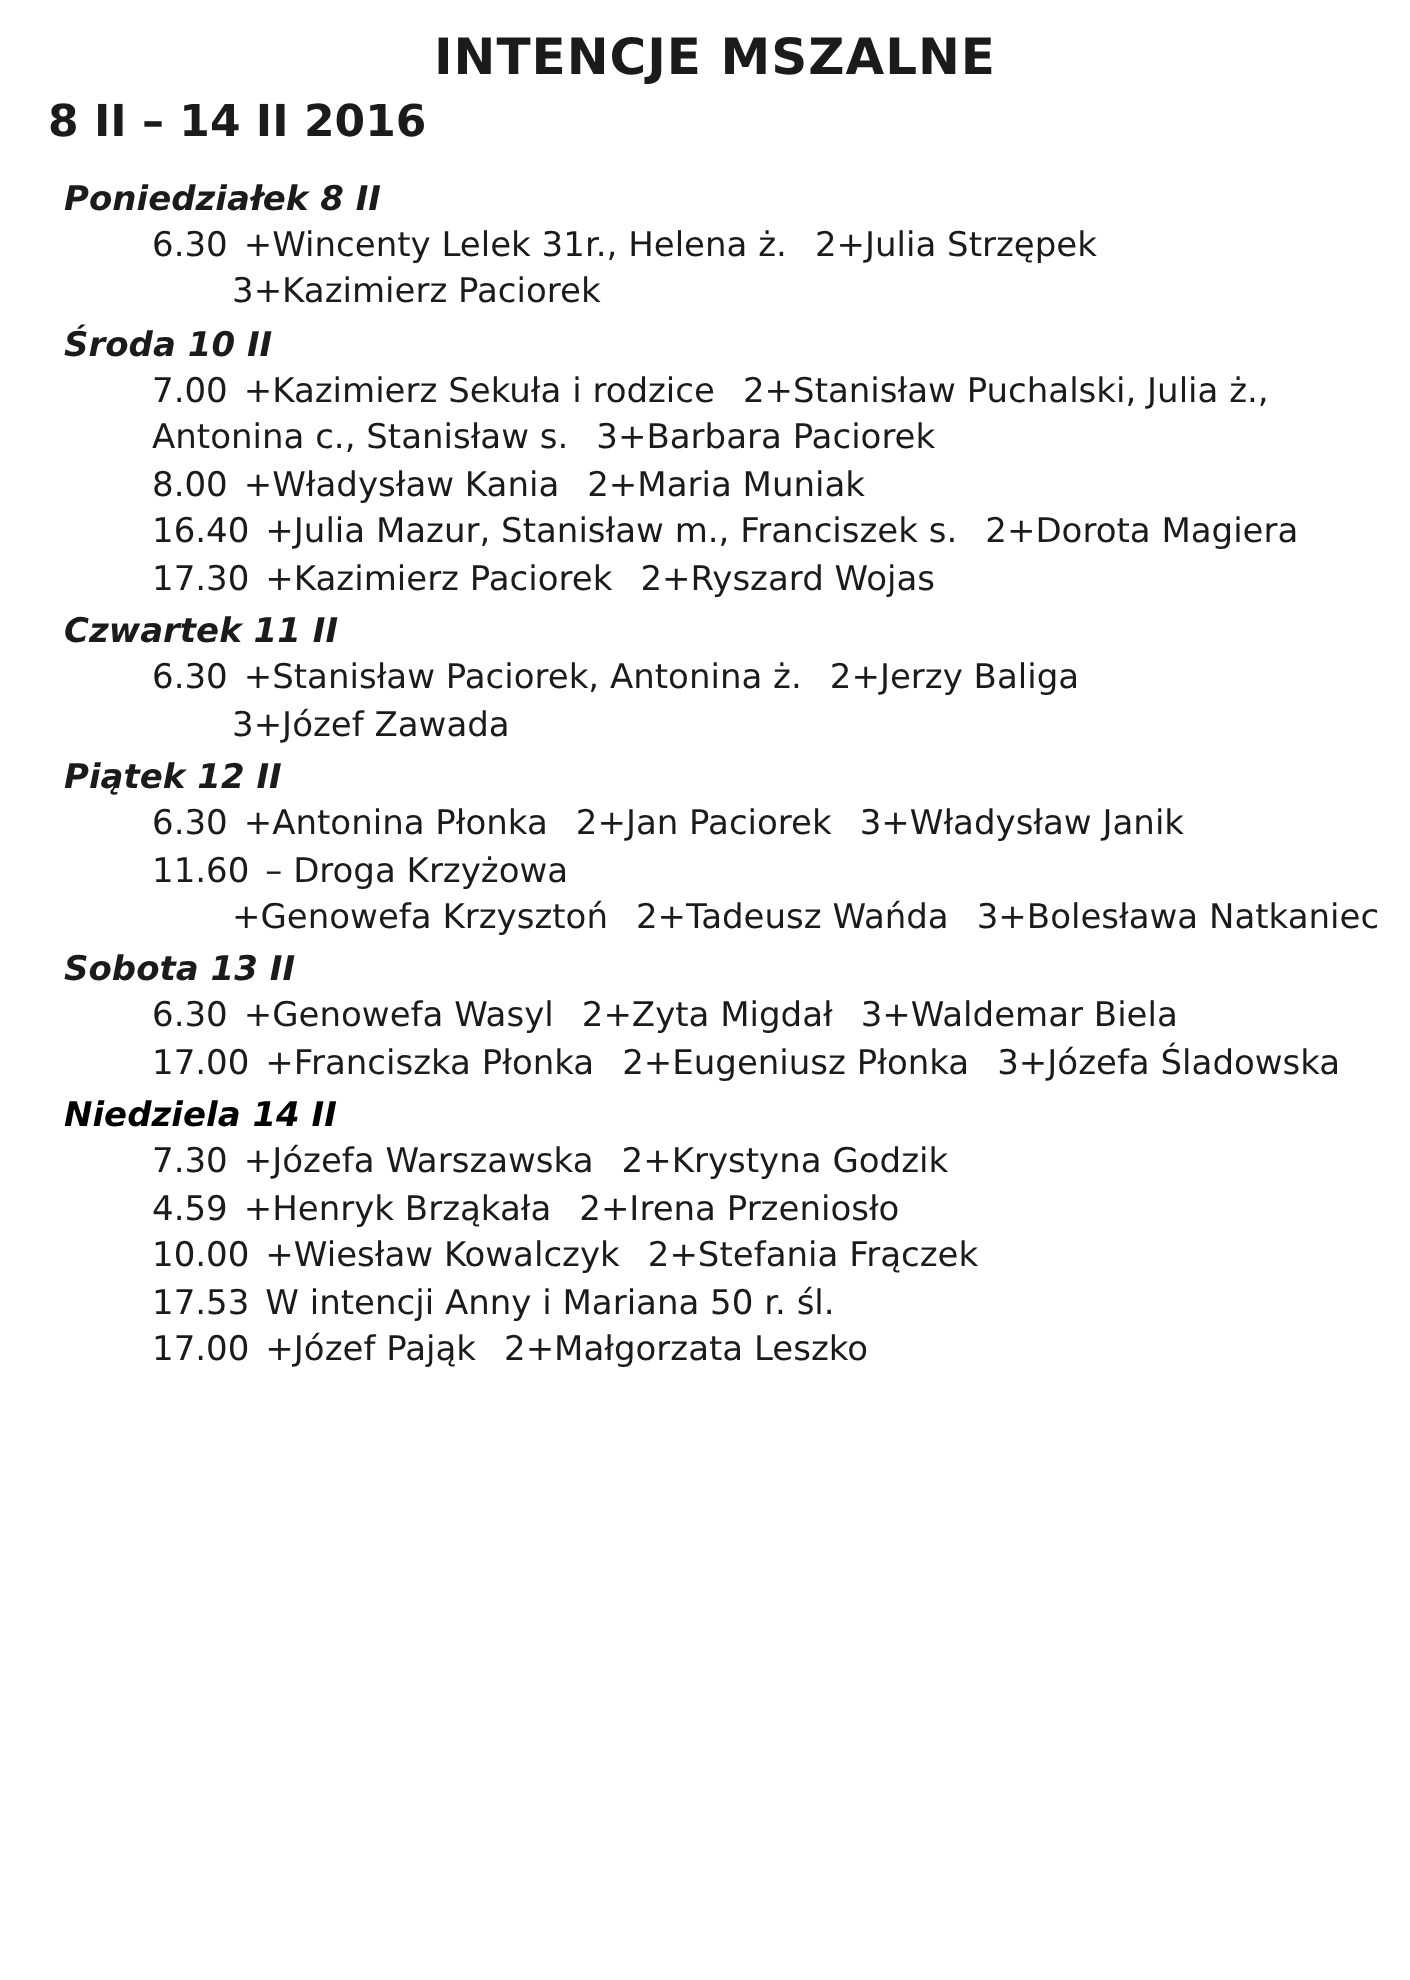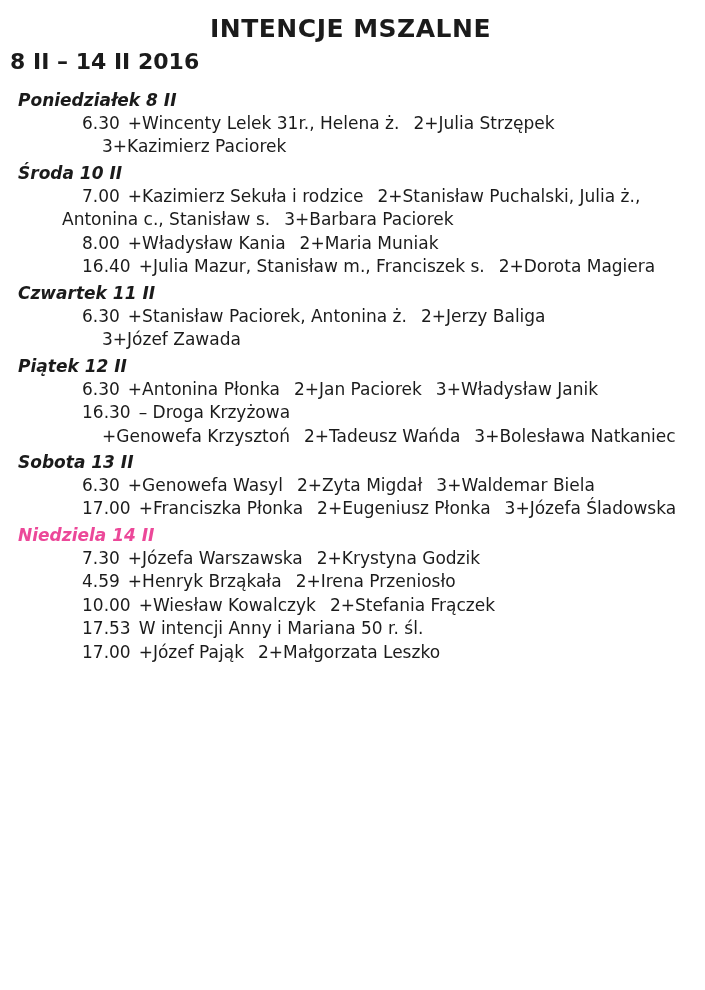--- a/index.html
+++ b/index.html
@@ -12,21 +12,21 @@
     height: 990px;
     font-family: "DejaVu Sans", sans-serif;
     color: #1b1b1b;
     overflow: hidden;
   }
   .page {
     position: relative;
     width: 705px;
     height: 760px;
     box-sizing: border-box;
-    padding: 10px 14px 0 10px;
+    padding: 10px 14px 0 24px;
   }
   .title {
     text-align: center;
     font-weight: bold;
     font-size: 25px;
     letter-spacing: 0.5px;
     margin: 4px 0 0 0;
   }
   .subtitle {
     text-align: left;
@@ -40,30 +40,30 @@
   .day {
     margin-bottom: 4px;
   }
   .day-name {
     font-weight: bold;
     font-style: italic;
     font-size: 17px;
     margin: 0 0 2px 8px;
   }
   .day-name.sunday {
-    color: #ec4899;
+    color: #000000;
   }
   .lines {
     margin: 0;
   }
   .line {
     font-size: 17px;
     line-height: 1.38;
     white-space: nowrap;
-    margin-left: 72px;
+    margin-left: 52px;
   }
   .line.indent {
     margin-left: 92px;
   }
   .line.indent2 {
     margin-left: 52px;
   }
   .time {
     font-size: 17px;
   }
@@ -93,34 +93,35 @@
           <div class="line indent"><span class="seg">3+Kazimierz Paciorek</span></div>
         </div>
       </div>
       <div class="day">
         <div class="day-name">Środa 10 II</div>
         <div class="lines">
           <div class="line"><span class="time">7.00</span><span class="gap-sm"></span><span class="seg">+Kazimierz Sekuła i rodzice</span><span class="gap"></span><span class="seg">2+Stanisław Puchalski, Julia ż.,</span></div>
           <div class="line indent2"><span class="seg">Antonina c., Stanisław s.</span><span class="gap"></span><span class="seg">3+Barbara Paciorek</span></div>
           <div class="line"><span class="time">8.00</span><span class="gap-sm"></span><span class="seg">+Władysław Kania</span><span class="gap"></span><span class="seg">2+Maria Muniak</span></div>
           <div class="line"><span class="time">16.40</span><span class="gap-sm"></span><span class="seg">+Julia Mazur, Stanisław m., Franciszek s.</span><span class="gap"></span><span class="seg">2+Dorota Magiera</span></div>
+          <div class="line"><span class="time">17.30</span><span class="gap-sm"></span><span class="seg">+Kazimierz Paciorek</span><span class="gap"></span><span class="seg">2+Ryszard Wojas</span></div>
         </div>
       </div>
       <div class="day">
         <div class="day-name">Czwartek 11 II</div>
         <div class="lines">
           <div class="line"><span class="time">6.30</span><span class="gap-sm"></span><span class="seg">+Stanisław Paciorek, Antonina ż.</span><span class="gap"></span><span class="seg">2+Jerzy Baliga</span></div>
           <div class="line indent"><span class="seg">3+Józef Zawada</span></div>
         </div>
       </div>
       <div class="day">
         <div class="day-name">Piątek 12 II</div>
         <div class="lines">
           <div class="line"><span class="time">6.30</span><span class="gap-sm"></span><span class="seg">+Antonina Płonka</span><span class="gap"></span><span class="seg">2+Jan Paciorek</span><span class="gap"></span><span class="seg">3+Władysław Janik</span></div>
-          <div class="line"><span class="time">16.30</span><span class="gap-sm"></span><span class="seg">– Droga Krzyżowa</span></div>
+          <div class="line"><span class="time">11.60</span><span class="gap-sm"></span><span class="seg">– Droga Krzyżowa</span></div>
           <div class="line indent"><span class="seg">+Genowefa Krzysztoń</span><span class="gap"></span><span class="seg">2+Tadeusz Wańda</span><span class="gap"></span><span class="seg">3+Bolesława Natkaniec</span></div>
         </div>
       </div>
       <div class="day">
         <div class="day-name">Sobota 13 II</div>
         <div class="lines">
           <div class="line"><span class="time">6.30</span><span class="gap-sm"></span><span class="seg">+Genowefa Wasyl</span><span class="gap"></span><span class="seg">2+Zyta Migdał</span><span class="gap"></span><span class="seg">3+Waldemar Biela</span></div>
           <div class="line"><span class="time">17.00</span><span class="gap-sm"></span><span class="seg">+Franciszka Płonka</span><span class="gap"></span><span class="seg">2+Eugeniusz Płonka</span><span class="gap"></span><span class="seg">3+Józefa Śladowska</span></div>
         </div>
       </div>

